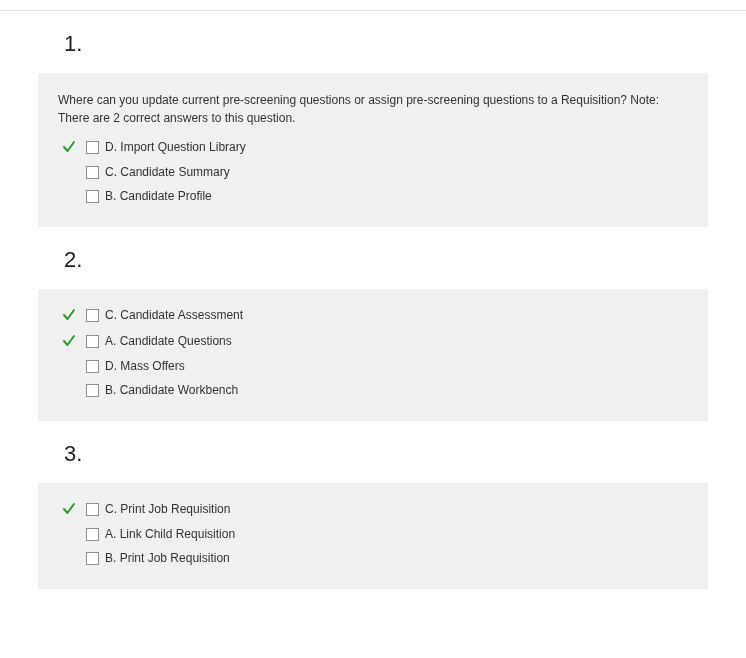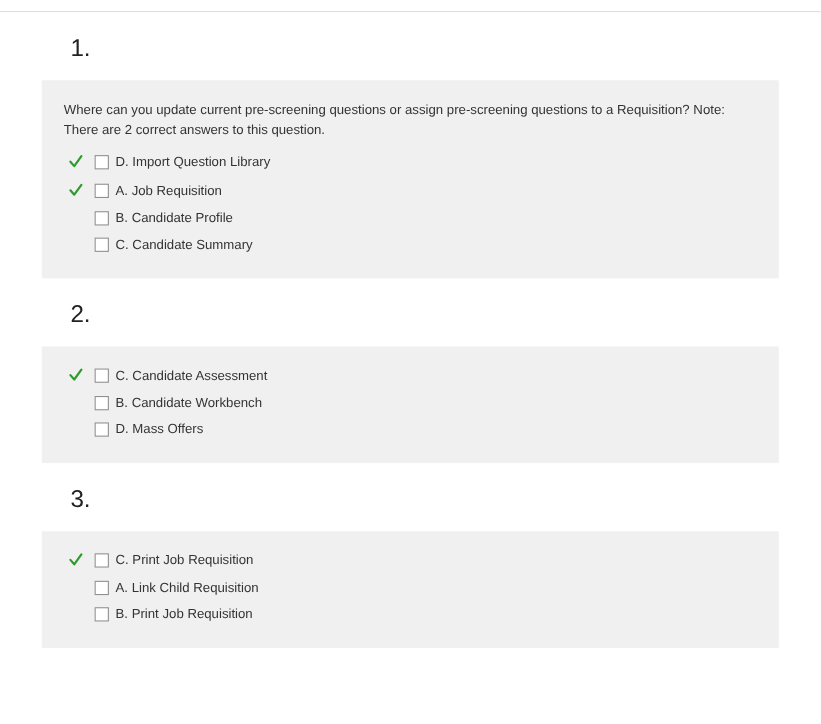--- a/index.html
+++ b/index.html
@@ -66,61 +66,61 @@
         <label class="answer">
           <span class="mark">
             <svg width="16" height="16" viewBox="0 0 16 16">
               <path d="M3 8 L6.5 12 L13 3" fill="none" stroke-width="2" stroke-linecap="round" stroke-linejoin="round"></path>
             </svg>
           </span>
           <input type="checkbox" class="checkbox" style="">
           <span class="answer-label">D. Import Question Library</span>
         </label>
         <label class="answer">
-          <span class="mark">
-            <svg width="16" height="16" viewBox="0 0 16 16">
-              <path d="M3 8 L6.5 12 L13 3" fill="none" stroke-width="2" stroke-linecap="round" stroke-linejoin="round"></path>
-            </svg>
-          </span>
+          <span class="mark"></span>
           <input type="checkbox" class="checkbox" style="">
-          <span class="answer-label">A. Job Requisition</span>
+          <span class="answer-label">C. Candidate Summary</span>
         </label>
         <label class="answer">
           <span class="mark"></span>
           <input type="checkbox" class="checkbox" style="">
           <span class="answer-label">B. Candidate Profile</span>
-        </label>
-        <label class="answer">
-          <span class="mark"></span>
-          <input type="checkbox" class="checkbox" style="">
-          <span class="answer-label">C. Candidate Summary</span>
         </label>
       </div>
     </div>
     <div class="q-number">2.</div>
     <div class="q-card">
       <div class="answer-list">
         <label class="answer">
           <span class="mark">
             <svg width="16" height="16" viewBox="0 0 16 16">
               <path d="M3 8 L6.5 12 L13 3" fill="none" stroke-width="2" stroke-linecap="round" stroke-linejoin="round"></path>
             </svg>
           </span>
           <input type="checkbox" class="checkbox" style="">
           <span class="answer-label">C. Candidate Assessment</span>
         </label>
         <label class="answer">
-          <span class="mark"></span>
+          <span class="mark">
+            <svg width="16" height="16" viewBox="0 0 16 16">
+              <path d="M3 8 L6.5 12 L13 3" fill="none" stroke-width="2" stroke-linecap="round" stroke-linejoin="round"></path>
+            </svg>
+          </span>
           <input type="checkbox" class="checkbox" style="">
-          <span class="answer-label">B. Candidate Workbench</span>
+          <span class="answer-label">A. Candidate Questions</span>
         </label>
         <label class="answer">
           <span class="mark"></span>
           <input type="checkbox" class="checkbox" style="">
           <span class="answer-label">D. Mass Offers</span>
+        </label>
+        <label class="answer">
+          <span class="mark"></span>
+          <input type="checkbox" class="checkbox" style="">
+          <span class="answer-label">B. Candidate Workbench</span>
         </label>
       </div>
     </div>
     <div class="q-number">3.</div>
     <div class="q-card">
       <div class="answer-list">
         <label class="answer">
           <span class="mark">
             <svg width="16" height="16" viewBox="0 0 16 16">
               <path d="M3 8 L6.5 12 L13 3" fill="none" stroke-width="2" stroke-linecap="round" stroke-linejoin="round"></path>

